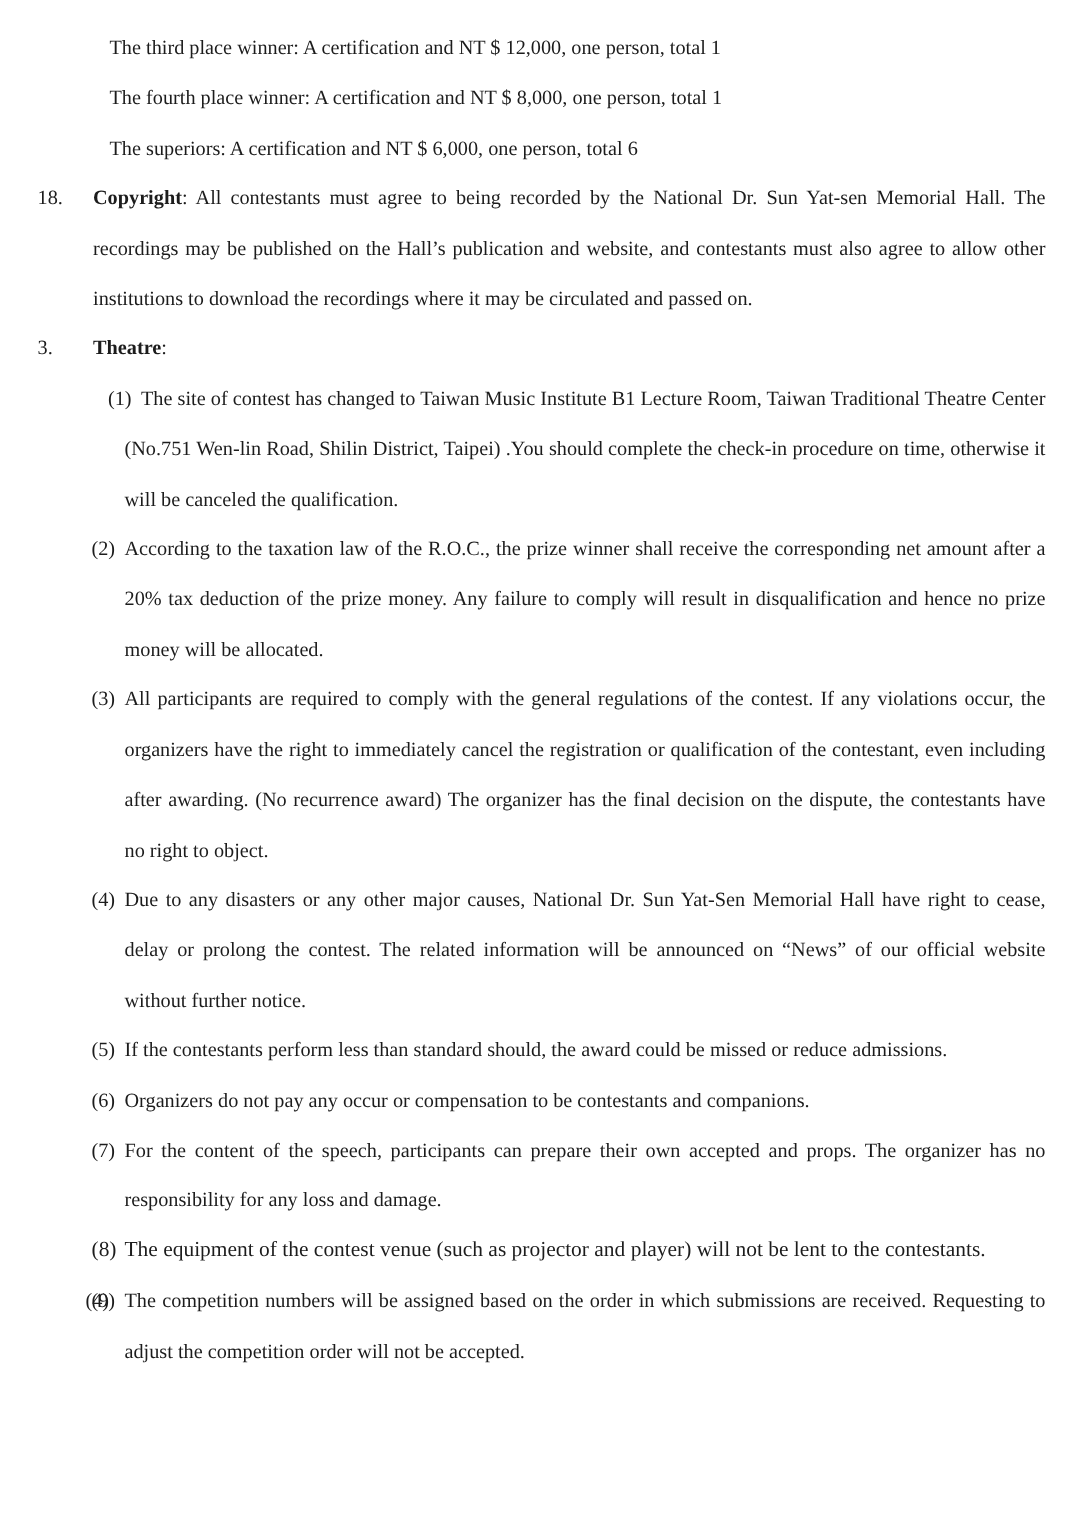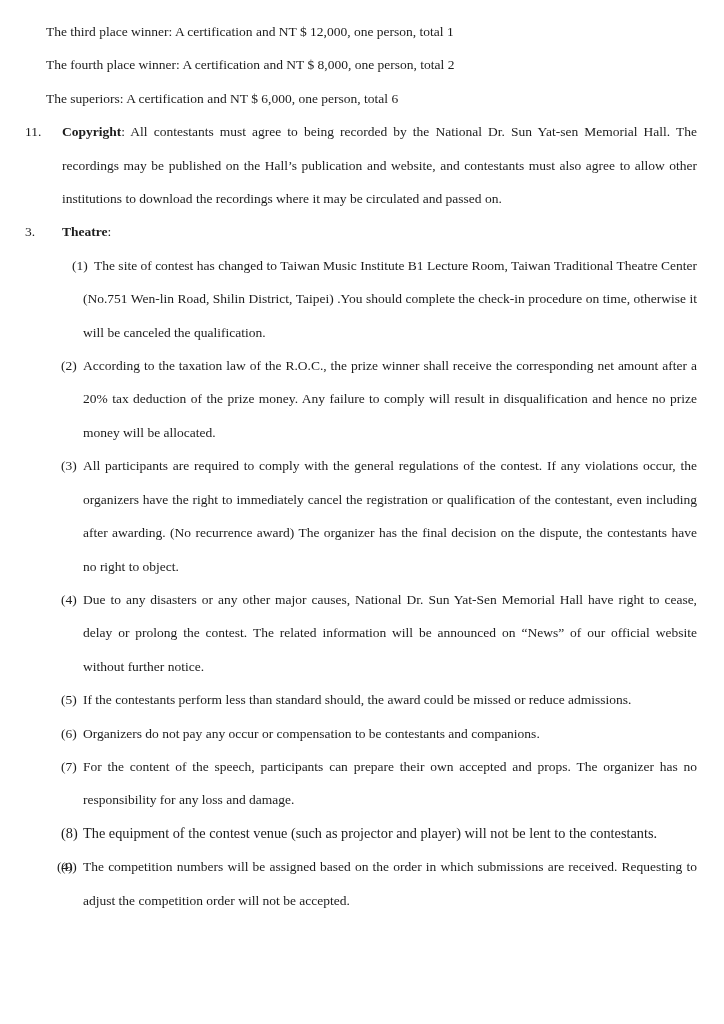--- a/index.html
+++ b/index.html
@@ -21,21 +21,21 @@
     padding-top: 15px;
     overflow: hidden;
     background: #ffffff;
   }
   .txt {
     font-size: 13.5px;
     line-height: 33.4px;
   }
   
   .prize {
-    margin-left: 46px;
+    margin-left: 73px;
     margin-right: 27px;
   }
   
   .l1 {
     position: relative;
     margin-left: 62px;
     margin-right: 27px;
     text-align: justify;
   }
   .l1 > .num {
@@ -70,25 +70,25 @@
   .larger {
     font-size: 14.3px;
   }
 </style>
 </head>
 <body>
 
 <div class="page">
 
   <div class="txt prize">The third place winner: A certification and NT $ 12,000, one person, total 1</div>
-  <div class="txt prize">The fourth place winner: A certification and NT $ 8,000, one person, total 2</div>
+  <div class="txt prize">The fourth place winner: A certification and NT $ 8,000, one person, total 1</div>
   <div class="txt prize">The superiors: A certification and NT $ 6,000, one person, total 6</div>
 
   <div class="txt l1">
-    <span class="num">11.</span>
+    <span class="num">18.</span>
     <span class="label">Copyright</span><span>: All contestants must agree to being recorded by the National Dr. Sun Yat-sen Memorial Hall. The recordings may be published on the Hall’s publication and website, and contestants must also agree to allow other institutions to download the recordings where it may be circulated and passed on.</span>
   </div>
 
   <div class="txt l1">
     <span class="num">3.</span>
     <span class="label">Theatre</span><span>:</span>
   </div>
 
   <div class="txt l2 indent-first">
     <span class="marker">(1)</span>

